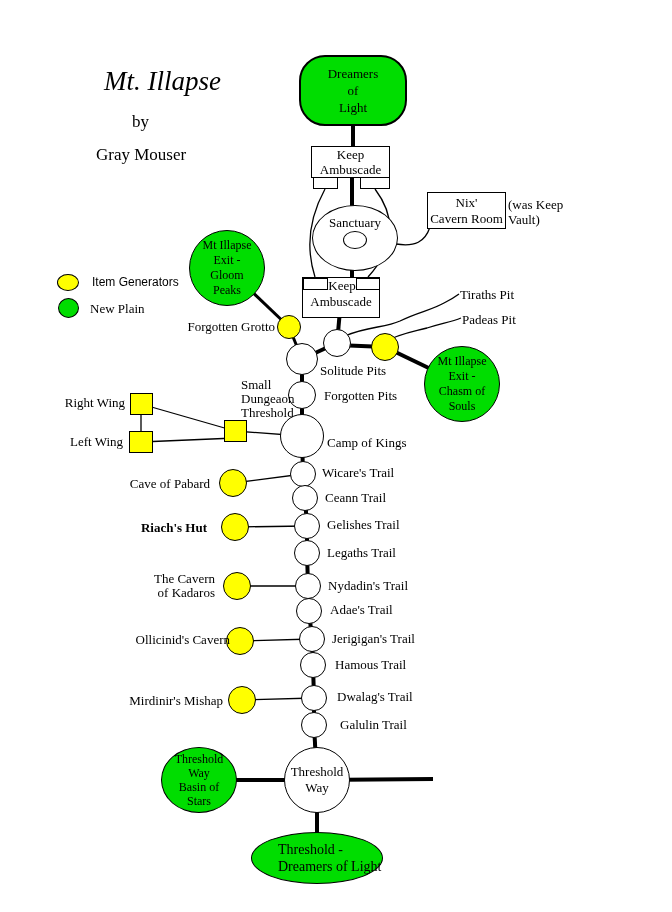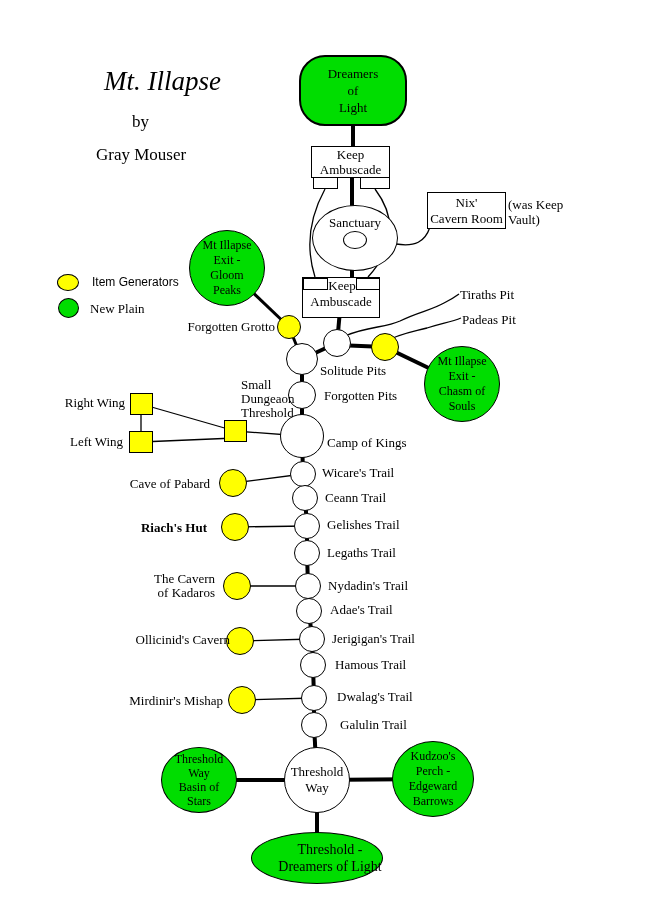--- a/index.html
+++ b/index.html
@@ -209,25 +209,19 @@
     <div>Way</div>
     <div>Basin of</div>
     <div>Stars</div>
   </div>
 
   <div class="node circ" style="left:284px;top:747px;width:66px;height:66px;font:13px/16px 'Liberation Serif',serif;">
     <div>Threshold</div>
     <div>Way</div>
   </div>
 
-  <div class="node circ green small4" style="left:392px;top:741px;width:82px;height:76px;">
-    <div>Kudzoo's</div>
-    <div>Perch -</div>
-    <div>Edgeward</div>
-    <div>Barrows</div>
-  </div>
-
-  <div class="node circ green" style="left:251px;top:832px;width:132px;height:52px;align-items:center;padding-left:26px;font:14px/17px 'Liberation Serif',serif;text-align:left;">
+
+  <div class="node circ green" style="left:251px;top:832px;width:132px;height:52px;align-items:flex-start;padding-left:26px;font:14px/17px 'Liberation Serif',serif;text-align:left;">
     <div>Threshold -</div>
     <div>Dreamers of Light</div>
   </div>
 
 </div>
 
 </body></html>

